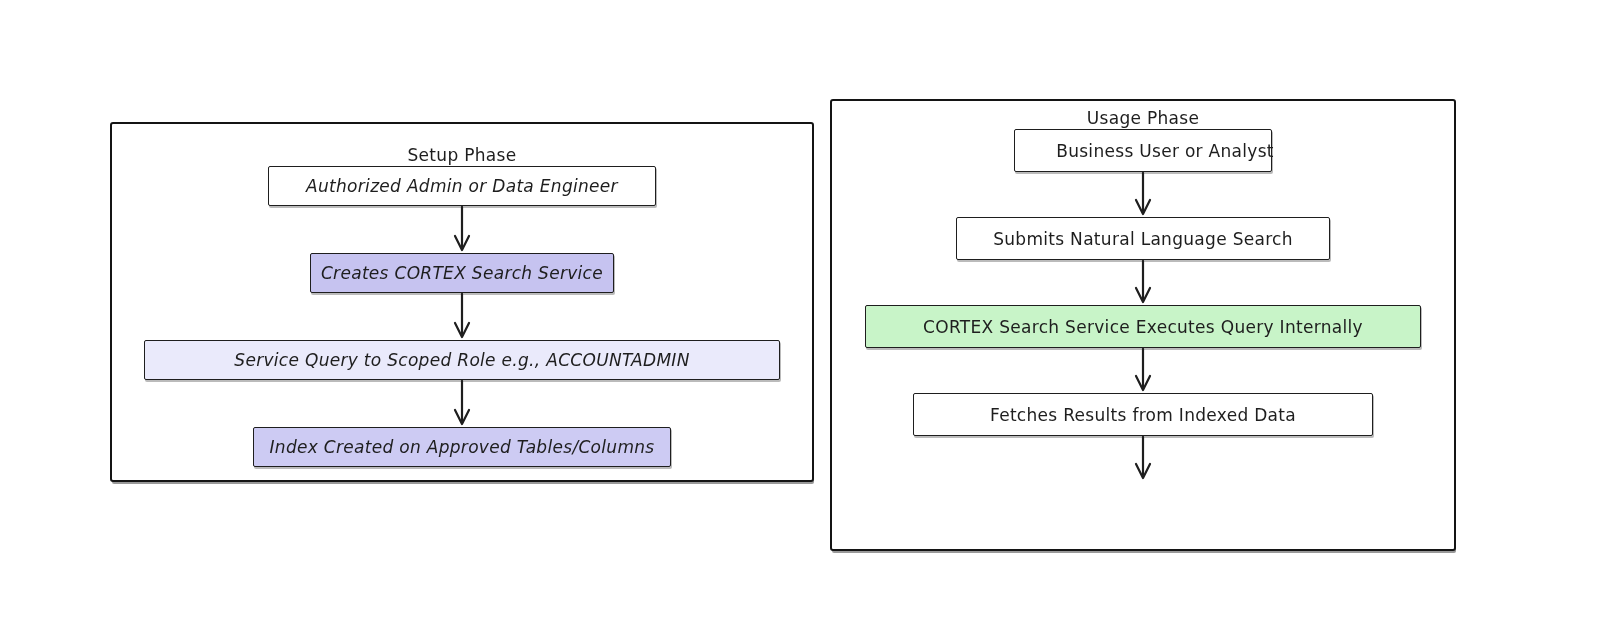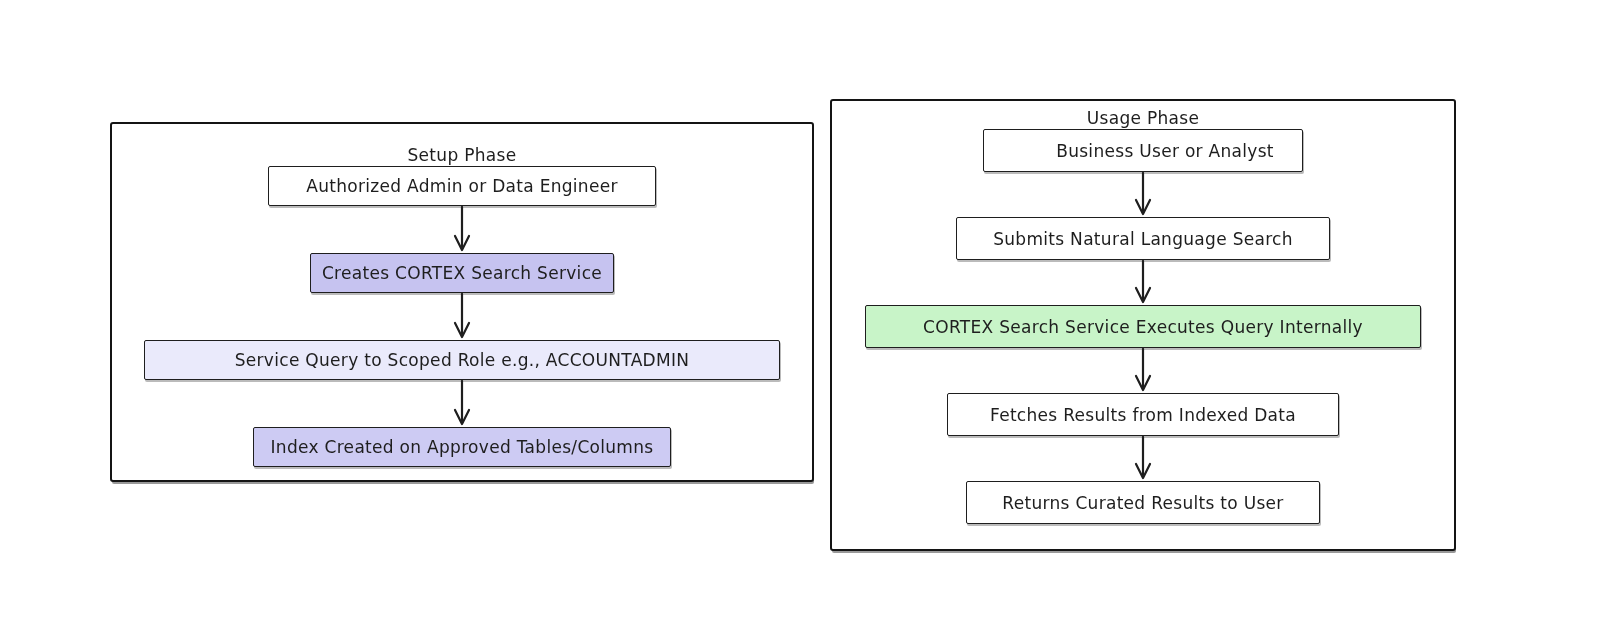--- a/index.html
+++ b/index.html
@@ -52,21 +52,21 @@
     box-sizing: border-box;
     display: flex;
     align-items: center;
     justify-content: center;
     box-shadow: 1px 2px 0 rgba(105,105,105,0.45);
     font-size: 17px;
     letter-spacing: 0.3px;
     white-space: nowrap;
     background: #ffffff;
   }
-  .panel-setup .node { height: 40px; }
+  .panel-setup .node { height: 40px; font-style: italic; }
   .panel-usage .node { height: 43px; }
   .arrow { display: block; }
   .arrow line, .arrow polyline {
     stroke: #1e1e1e;
     stroke-width: 2.2;
     fill: none;
     stroke-linecap: round;
     stroke-linejoin: round;
   }
 </style>
@@ -110,21 +110,21 @@
     <div class="node" style="width: 418px; background-color: rgb(205, 203, 243);">
       <span>Index Created on Approved Tables/Columns</span>
     </div>
   </div>
 
   <div class="panel panel-usage">
     <div class="panel-title">
       <span class="t">Usage Phase</span>
     </div>
 
-    <div class="node" style="width: 320px; background-color: rgb(255, 255, 255); padding-left: 44px;">
+    <div class="node" style="width: 258px; background-color: rgb(255, 255, 255); padding-left: 44px;">
       <span>Business User or Analyst</span>
     </div>
 
     <svg class="arrow" width="24" height="45" viewBox="0 0 24 45">
       <line x1="12" y1="1" x2="12" y2="39"></line>
       <polyline points="5,28 12,42 19,28"></polyline>
     </svg>
 
     <div class="node" style="width: 374px; background-color: rgb(255, 255, 255);">
       <span>Submits Natural Language Search</span>
@@ -137,27 +137,24 @@
 
     <div class="node" style="width: 556px; background-color: rgb(200, 244, 200);">
       <span>CORTEX Search Service Executes Query Internally</span>
     </div>
 
     <svg class="arrow" width="24" height="45" viewBox="0 0 24 45">
       <line x1="12" y1="1" x2="12" y2="39"></line>
       <polyline points="5,28 12,42 19,28"></polyline>
     </svg>
 
-    <div class="node" style="width: 392px; background-color: rgb(255, 255, 255);">
+    <div class="node" style="width: 460px; background-color: rgb(255, 255, 255);">
       <span>Fetches Results from Indexed Data</span>
     </div>
 
     <svg class="arrow" width="24" height="45" viewBox="0 0 24 45">
       <line x1="12" y1="1" x2="12" y2="39"></line>
       <polyline points="5,28 12,42 19,28"></polyline>
     </svg>
 
-    <div class="node" style="width: 354px; background-color: rgb(255, 255, 255);">
-      <span>Returns Curated Results to User</span>
-    </div>
   </div>
 
 </div>
 
 </body></html>

